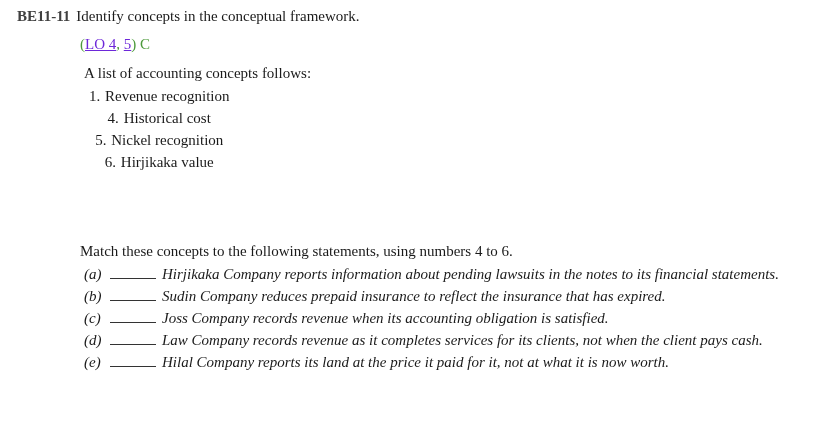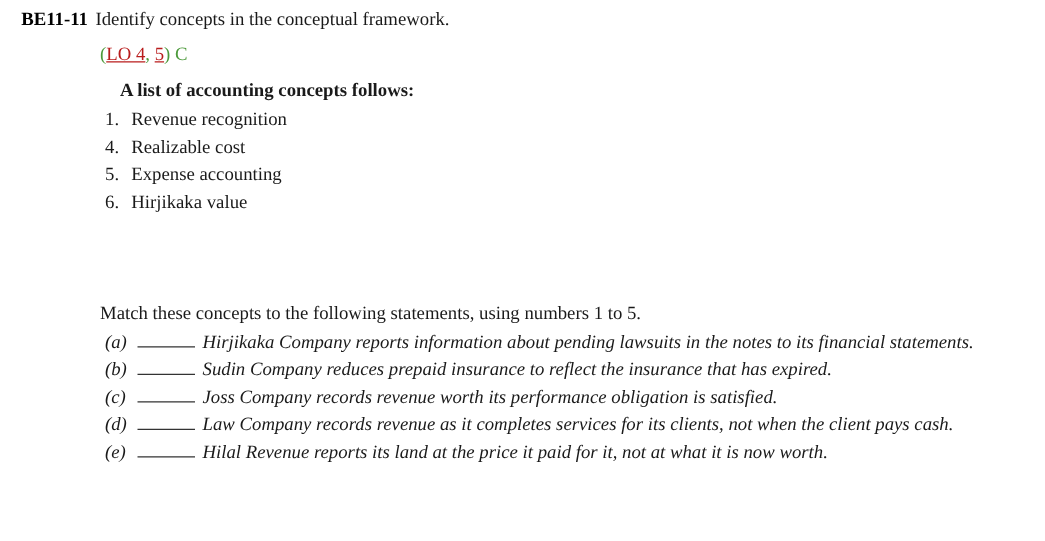--- a/index.html
+++ b/index.html
@@ -17,51 +17,51 @@
       overflow: hidden;
     }
     .header {
       position: absolute;
       left: 17px;
       top: 6px;
       white-space: nowrap;
       line-height: 20px;
     }
     .exercise-id {
-      color: #000000;
+      color: #404040;
       font-weight: bold;
       margin-right: 6px;
     }
     .lo-line {
       position: absolute;
       left: 80px;
       top: 34px;
       color: #4c9a3b;
       line-height: 20px;
       white-space: nowrap;
     }
     .lo-line a {
-      color: #b91c1c;
+      color: #6d28d9;
       text-decoration: underline;
     }
     .intro {
       position: absolute;
-      left: 96px;
+      left: 84px;
       top: 63px;
       line-height: 20px;
       white-space: nowrap;
-      font-weight: bold;
     }
     .concept-list {
       position: absolute;
       left: 84px;
       top: 85px;
       margin: 0;
       padding: 0;
       list-style: none;
+      text-align: center;
     }
     .concept-list li {
       height: 22px;
       line-height: 22px;
       white-space: nowrap;
     }
     .concept-list .num {
       display: inline-block;
       width: 21px;
     }
@@ -109,26 +109,26 @@
 
 <div class="lo-line">
   <span>(</span><a href="#">LO 4</a><span>, </span><a href="#">5</a><span>)</span>
   <span>C</span>
 </div>
 
 <div class="intro">A list of accounting concepts follows:</div>
 
 <ul class="concept-list">
   <li><span class="num">1.</span><span>Revenue recognition</span></li>
-  <li><span class="num">4.</span><span>Realizable cost</span></li>
-  <li><span class="num">5.</span><span>Expense accounting</span></li>
+  <li><span class="num">4.</span><span>Historical cost</span></li>
+  <li><span class="num">5.</span><span>Nickel recognition</span></li>
   <li><span class="num">6.</span><span>Hirjikaka value</span></li>
 </ul>
 
-<div class="match-intro">Match these concepts to the following statements, using numbers 1 to 5.</div>
+<div class="match-intro">Match these concepts to the following statements, using numbers 4 to 6.</div>
 
 <ul class="statements">
   <li><span class="letter">(a)</span><span class="blank"></span><span>Hirjikaka Company reports information about pending lawsuits in the notes to its financial statements.</span></li>
   <li><span class="letter">(b)</span><span class="blank"></span><span>Sudin Company reduces prepaid insurance to reflect the insurance that has expired.</span></li>
-  <li><span class="letter">(c)</span><span class="blank"></span><span>Joss Company records revenue worth its performance obligation is satisfied.</span></li>
+  <li><span class="letter">(c)</span><span class="blank"></span><span>Joss Company records revenue when its accounting obligation is satisfied.</span></li>
   <li><span class="letter">(d)</span><span class="blank"></span><span>Law Company records revenue as it completes services for its clients, not when the client pays cash.</span></li>
-  <li><span class="letter">(e)</span><span class="blank"></span><span>Hilal Revenue reports its land at the price it paid for it, not at what it is now worth.</span></li>
+  <li><span class="letter">(e)</span><span class="blank"></span><span>Hilal Company reports its land at the price it paid for it, not at what it is now worth.</span></li>
 </ul>
 
 </body></html>

